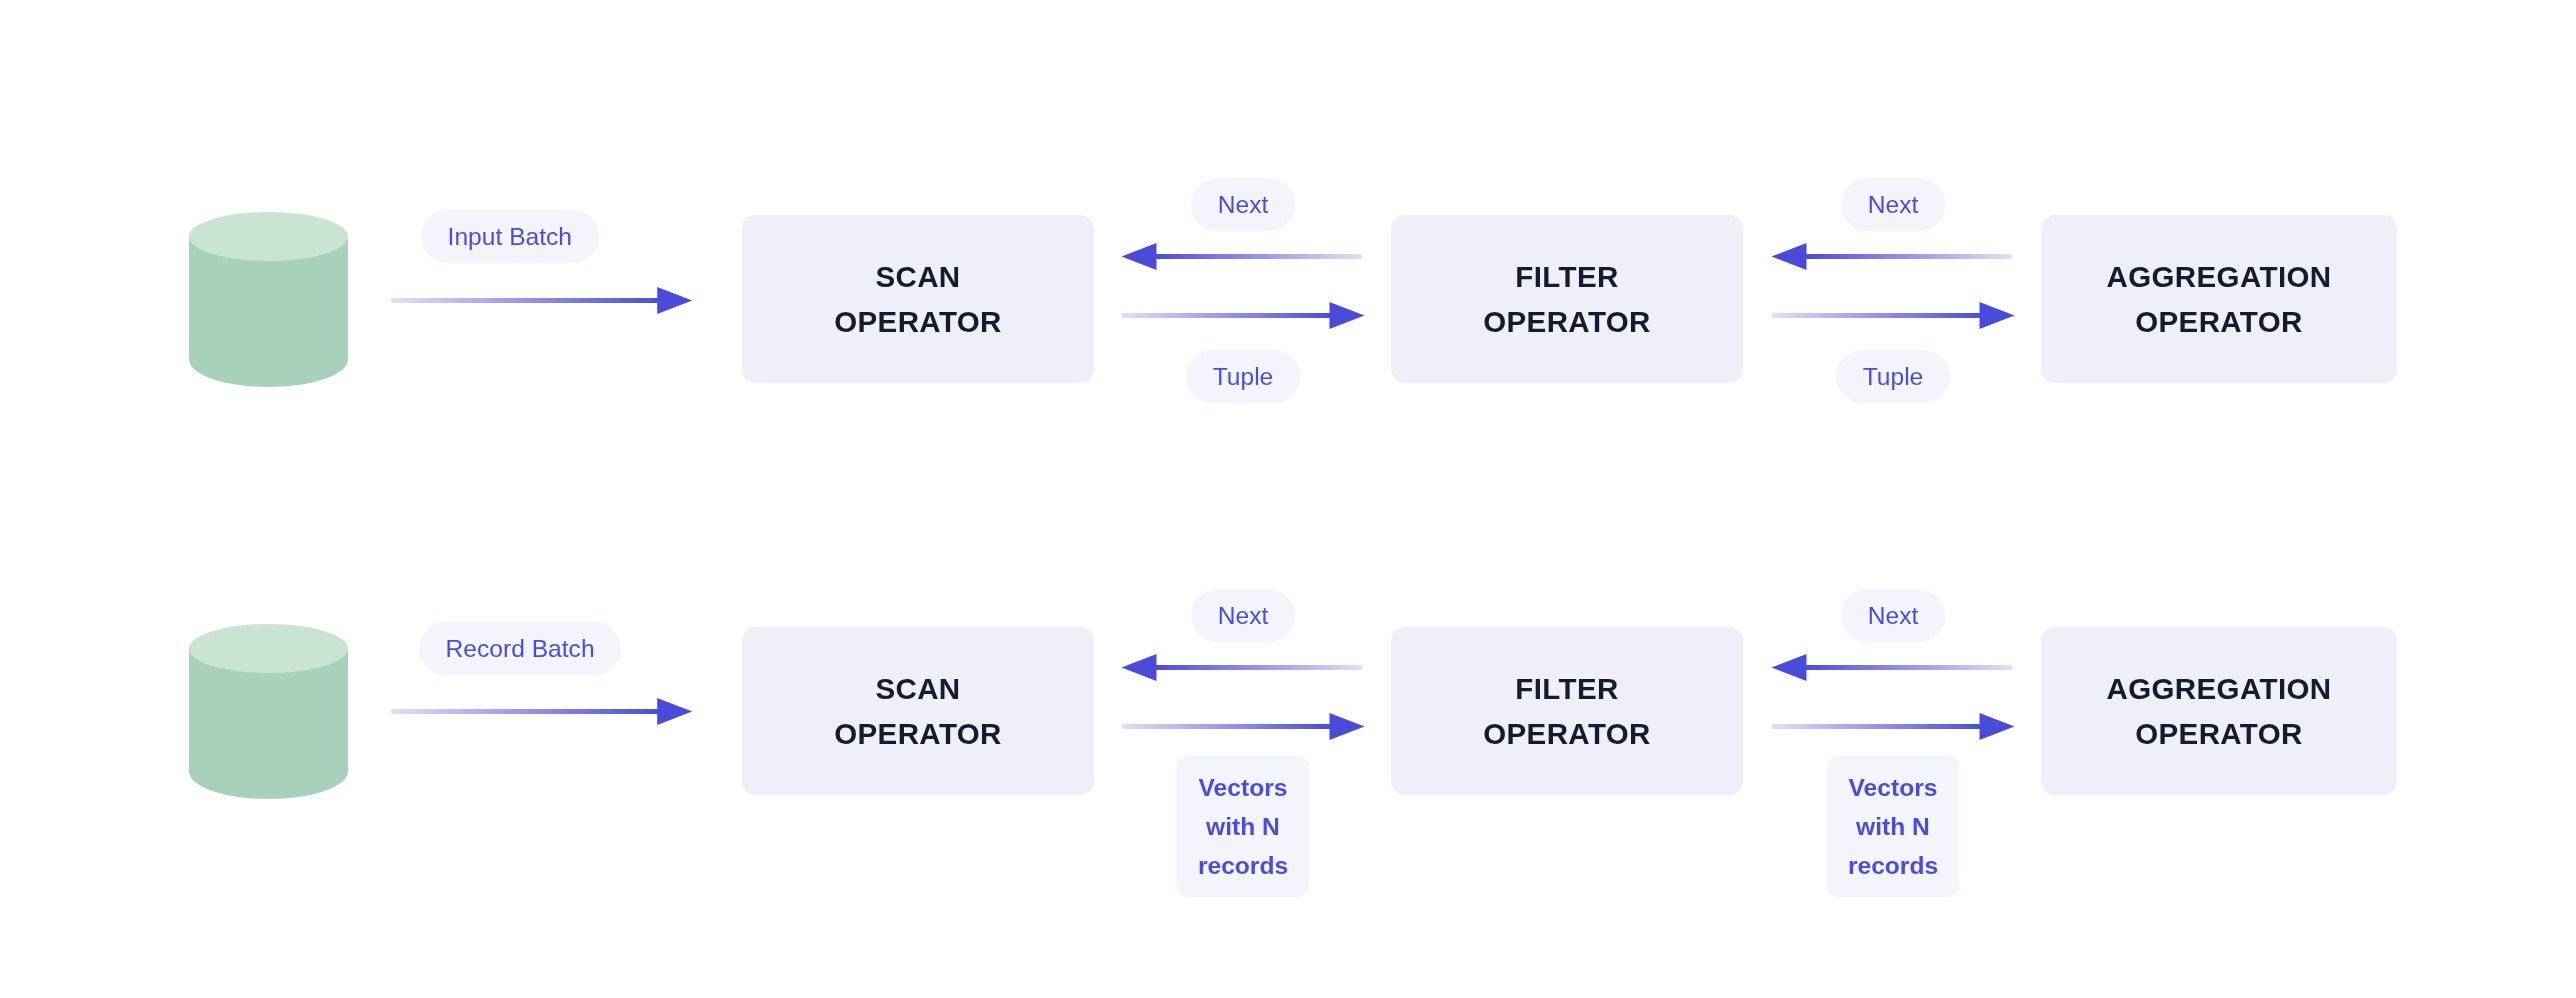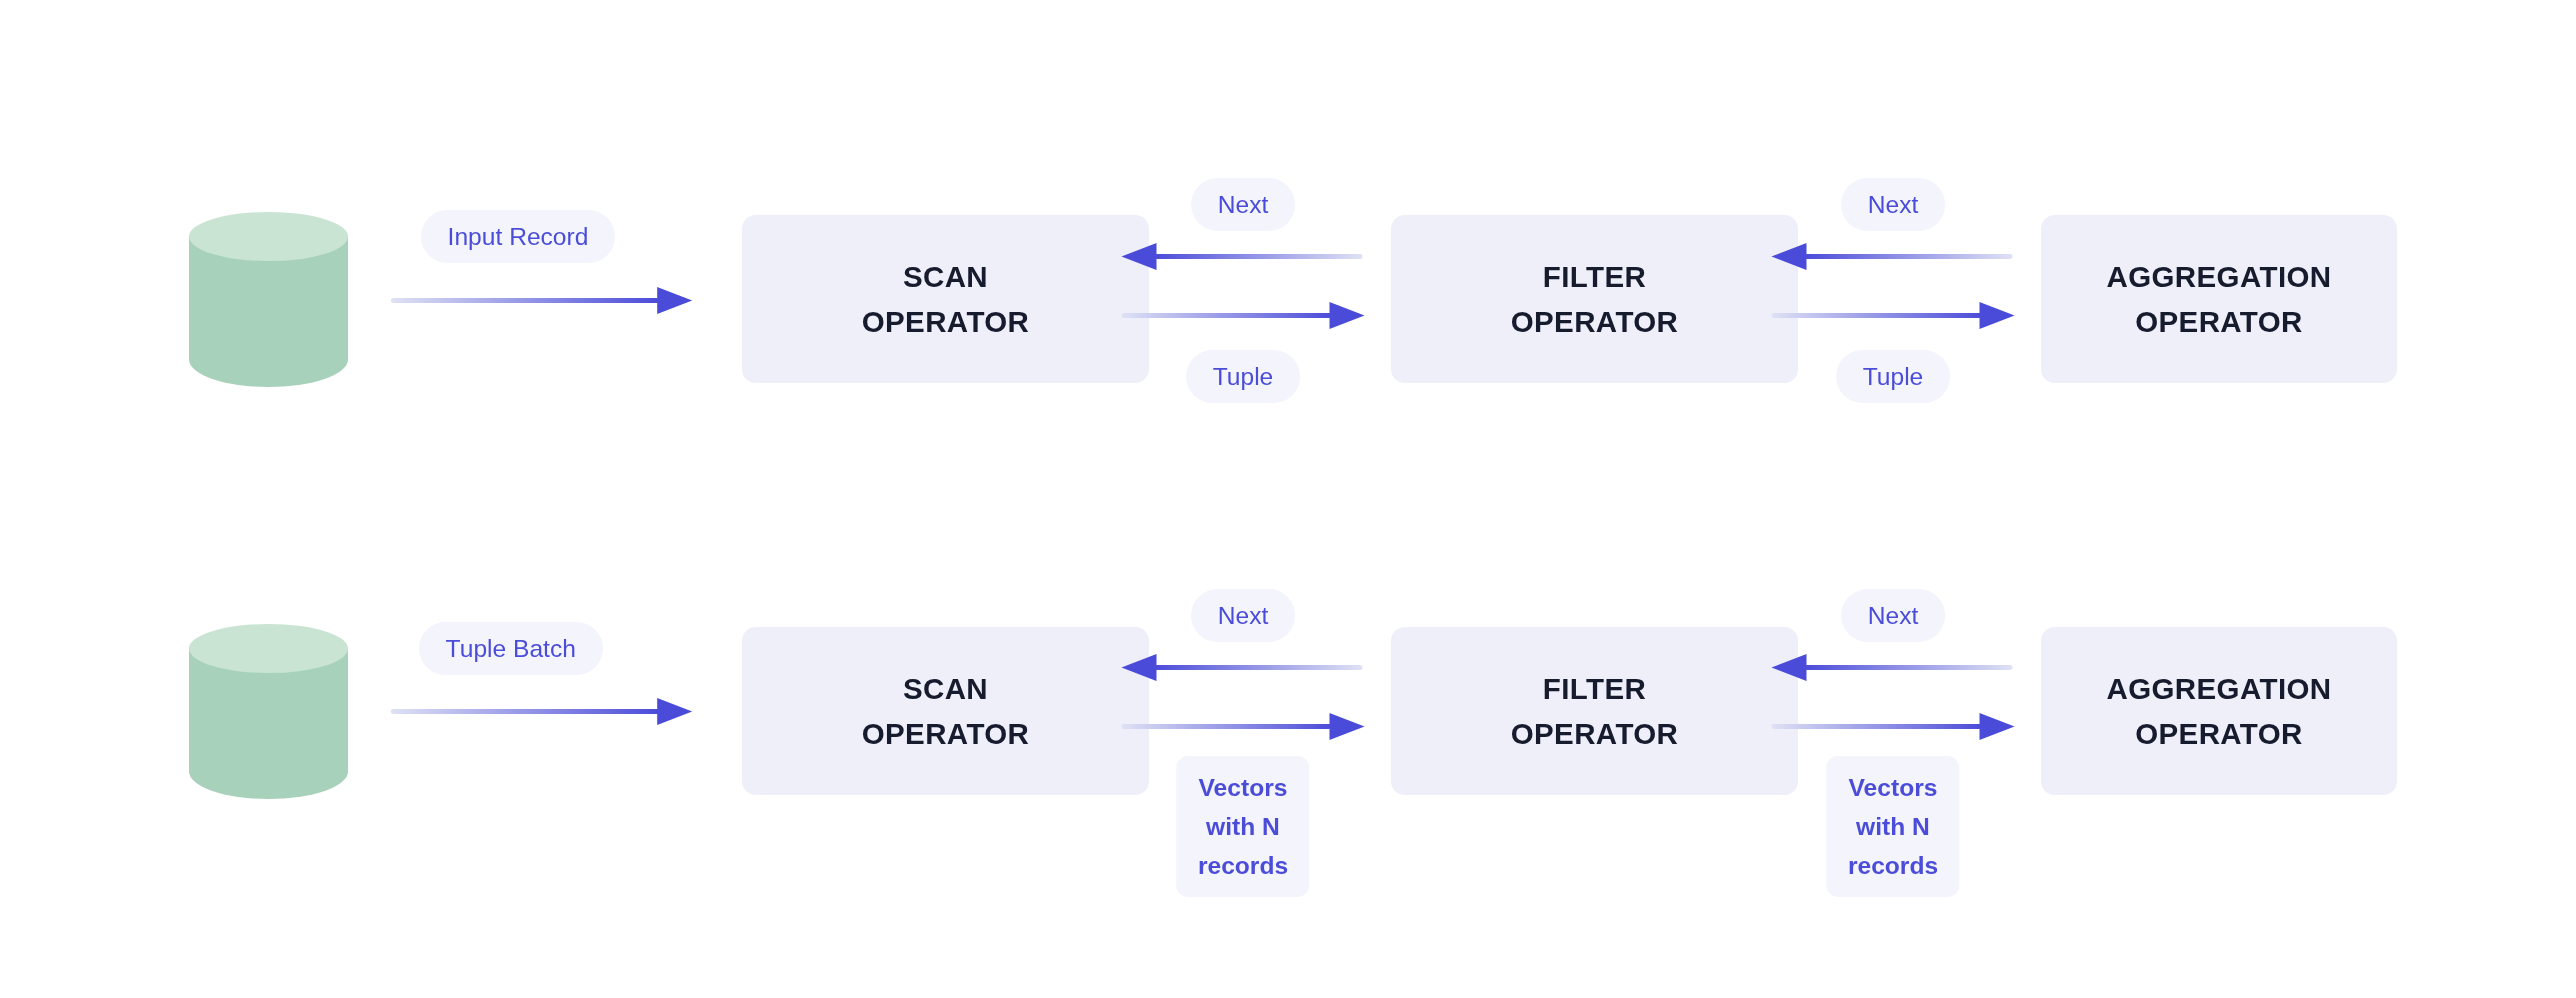--- a/index.html
+++ b/index.html
@@ -17,21 +17,21 @@
     background:var(--cylinder-body,#A8D1BB);
     border-radius:0 0 50% 50% / 0 0 27.5px 27.5px;
   }
   .cylinder .cyl-top{
     position:absolute;left:0;right:0;top:0;height:49px;
     background:var(--cylinder-top,#C9E4D3);
     border-radius:50%;
   }
   
   .op-box{
-    position:absolute;width:407px;height:168px;
+    position:absolute;width:352px;height:168px;
     background:var(--box-bg,#EEEFF9);
     border-radius:13.8px;
     display:flex;align-items:center;justify-content:center;
     text-align:center;
     font-weight:700;font-size:29.5px;line-height:45px;
     letter-spacing:0.4px;
     color:var(--box-text,#171B2E);
     white-space:pre-line;
   }
   
@@ -79,21 +79,21 @@
 
 <div class="canvas">
 
   <div>
 
     <div class="cylinder" style="left:189px;top:212px">
       <div class="cyl-body"></div>
       <div class="cyl-top"></div>
     </div>
 
-    <div class="pill anchored" style="left:421px;top:210px">Input Record</div>
+    <div class="pill anchored" style="left:421px;top:210px">Input Batch</div>
 
     <svg class="arrow" style="left:389px;top:283px" width="305" height="35" viewBox="0 0 310 36">
       <rect x="0" y="15.5" width="276" height="5" rx="2.5" fill="url(#grad-fwd)"></rect>
       <polygon class="head" points="274,4 310,18 274,32"></polygon>
     </svg>
 
     <div class="op-box" style="left:742px;top:215px">SCAN
 OPERATOR</div>
 
     <div class="pill" style="left:1243px;top:178px">Next</div>
@@ -125,21 +125,21 @@
 OPERATOR</div>
   </div>
 
   <div>
 
     <div class="cylinder" style="left:189px;top:624px">
       <div class="cyl-body"></div>
       <div class="cyl-top"></div>
     </div>
 
-    <div class="pill anchored" style="left:419px;top:622px">Tuple Batch</div>
+    <div class="pill anchored" style="left:419px;top:622px">Record Batch</div>
 
     <svg class="arrow" style="left:389px;top:694px" width="305" height="35" viewBox="0 0 310 36">
       <rect x="0" y="15.5" width="276" height="5" rx="2.5" fill="url(#grad-fwd)"></rect>
       <polygon class="head" points="274,4 310,18 274,32"></polygon>
     </svg>
 
     <div class="op-box" style="left:742px;top:627px">SCAN
 OPERATOR</div>
 
     <div class="pill" style="left:1243px;top:589px">Next</div>

